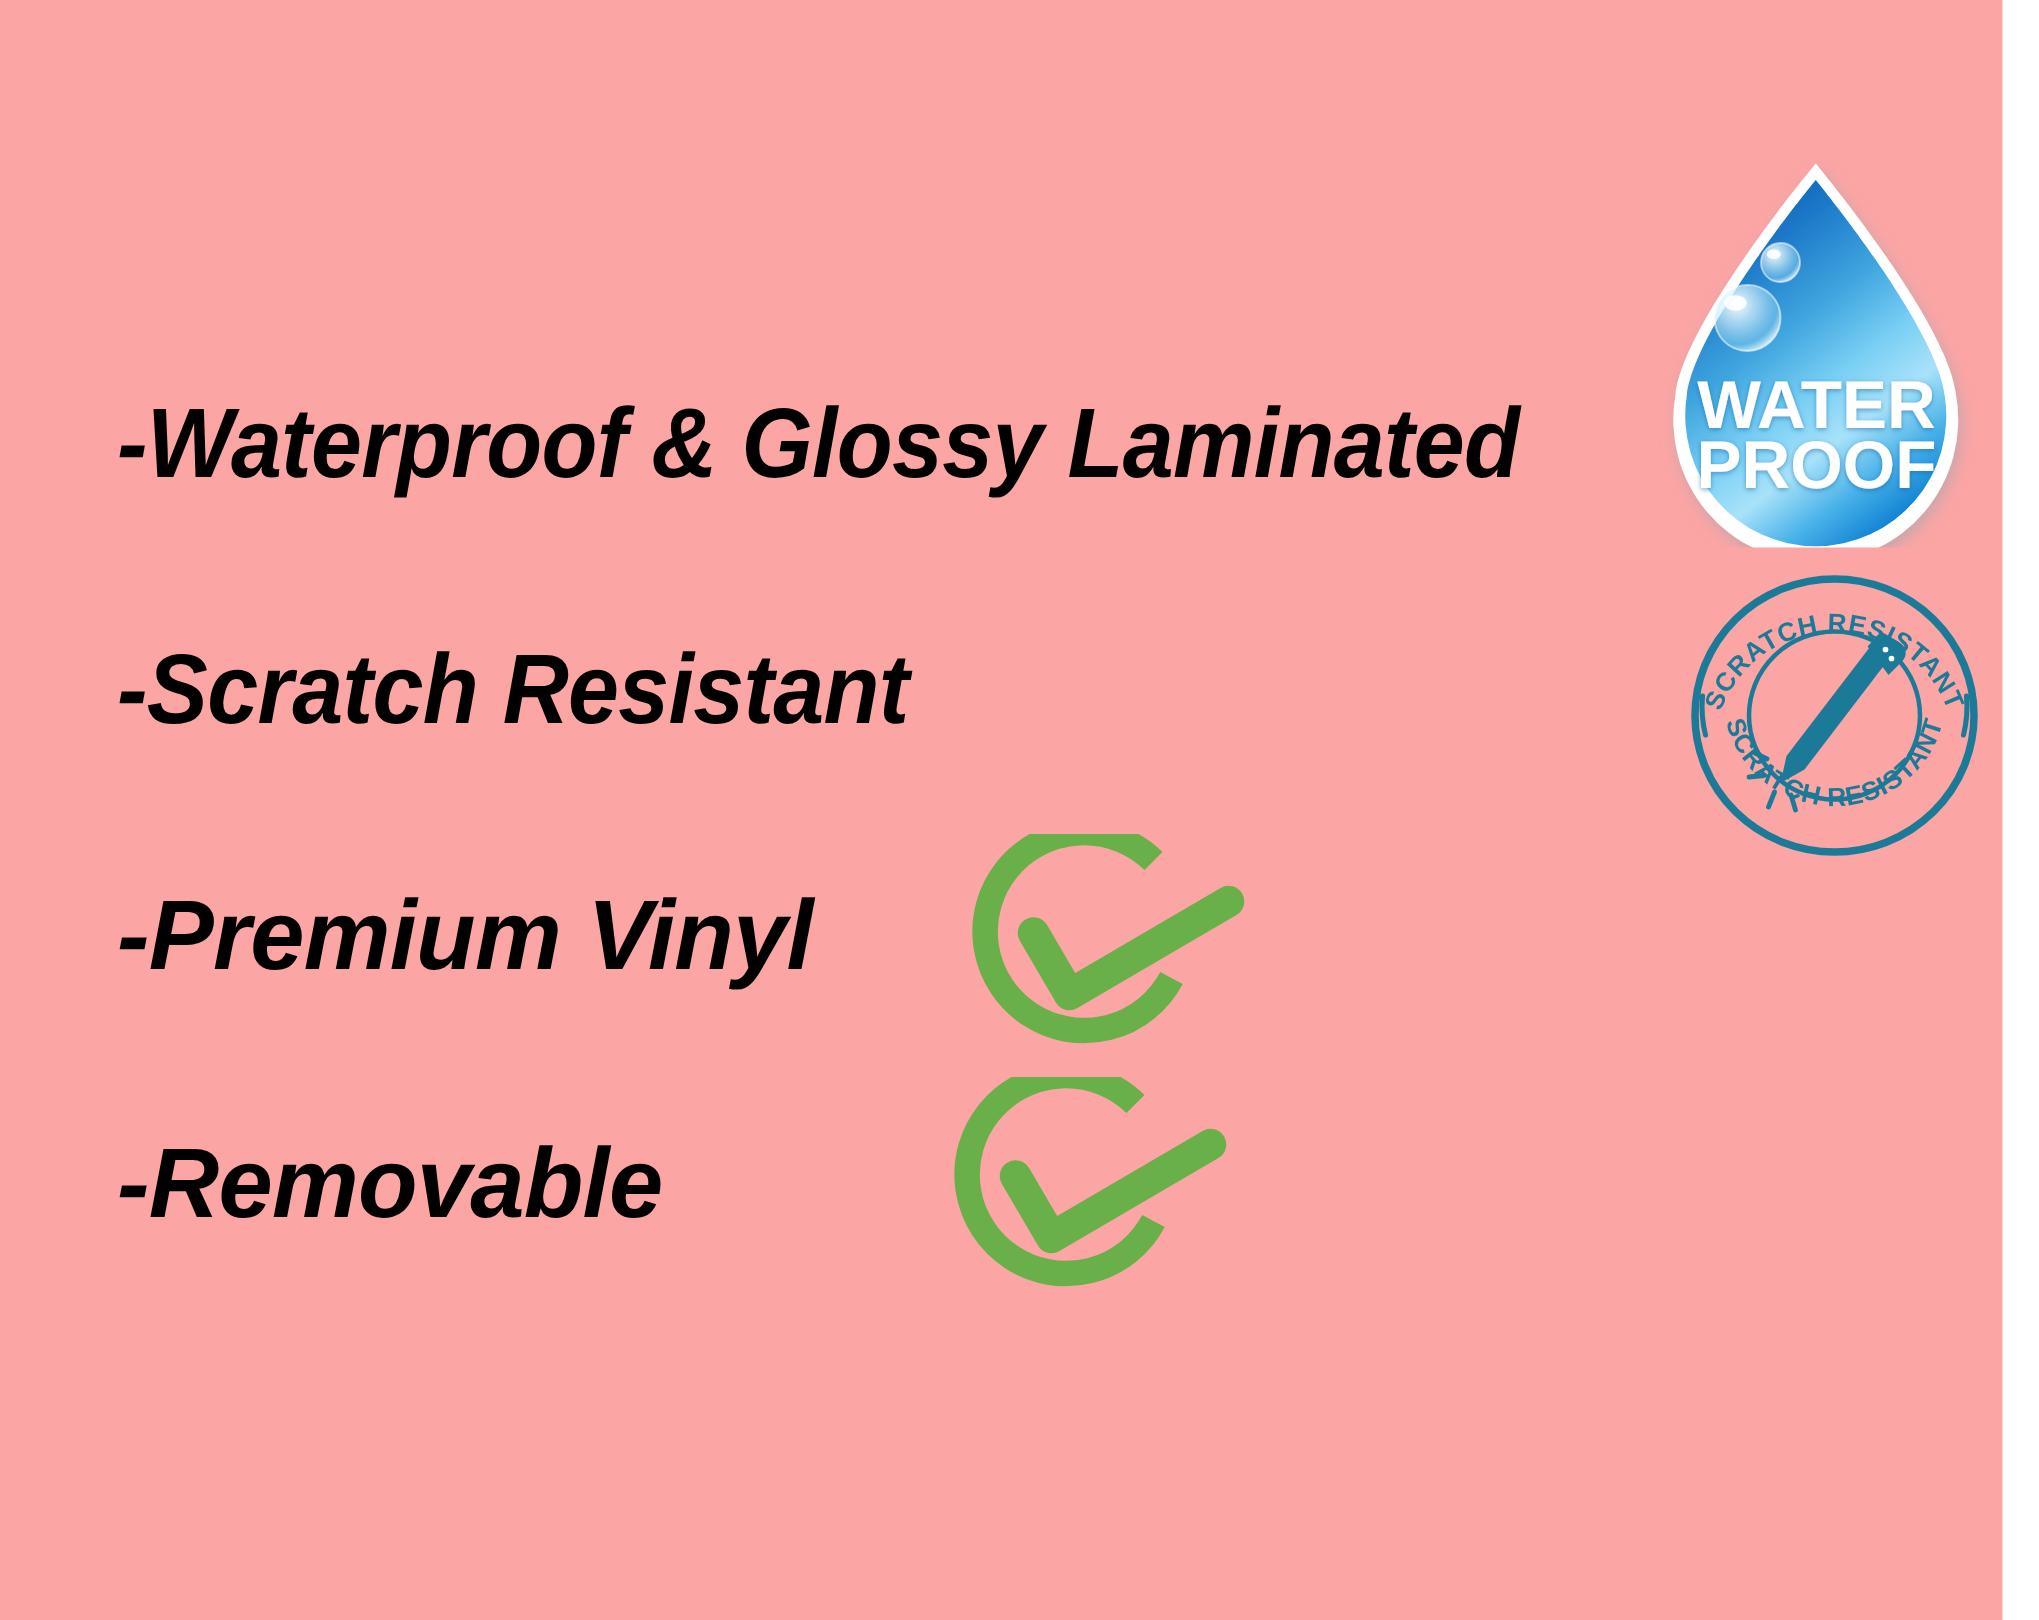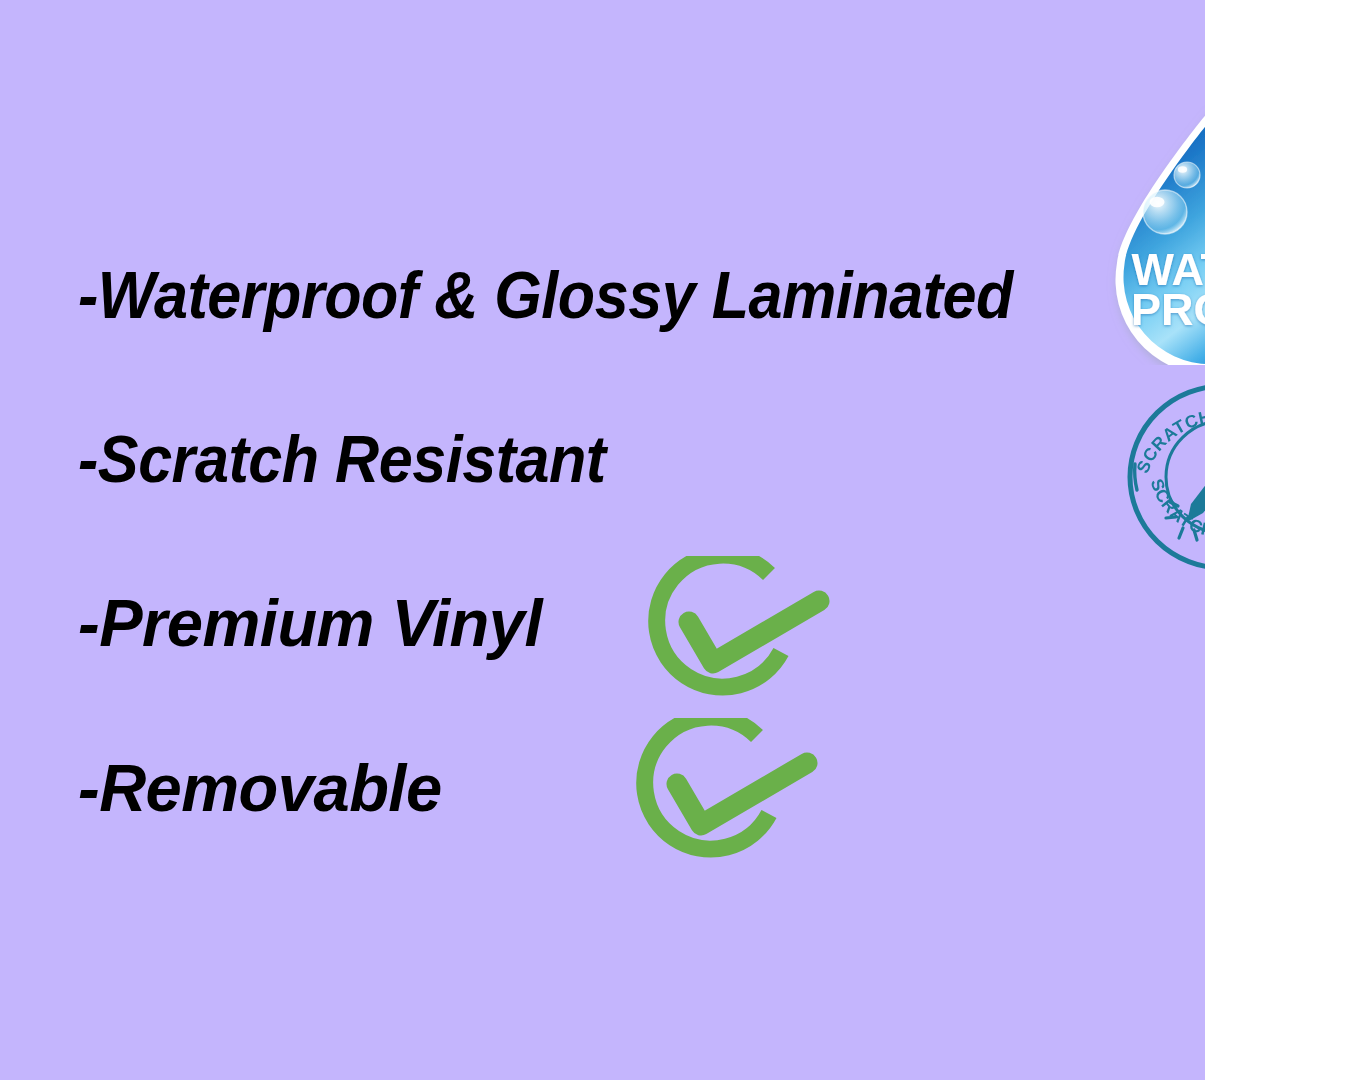--- a/index.html
+++ b/index.html
@@ -6,23 +6,23 @@
   html, body {
     margin: 0;
     padding: 0;
     background: #ffffff;
   }
   body {
     font-family: "Liberation Sans", sans-serif;
   }
   #stage {
     position: relative;
-    width: 1205px;
+    width: 1335px;
     height: 1080px;
-    background: #c4b5fd;
+    background: #fca5a5;
     overflow: hidden;
   }
 
   
   .feature-line {
     position: absolute;
     left: 78px;
     white-space: nowrap;
     color: #000000;
     font-family: "Liberation Sans", sans-serif;

